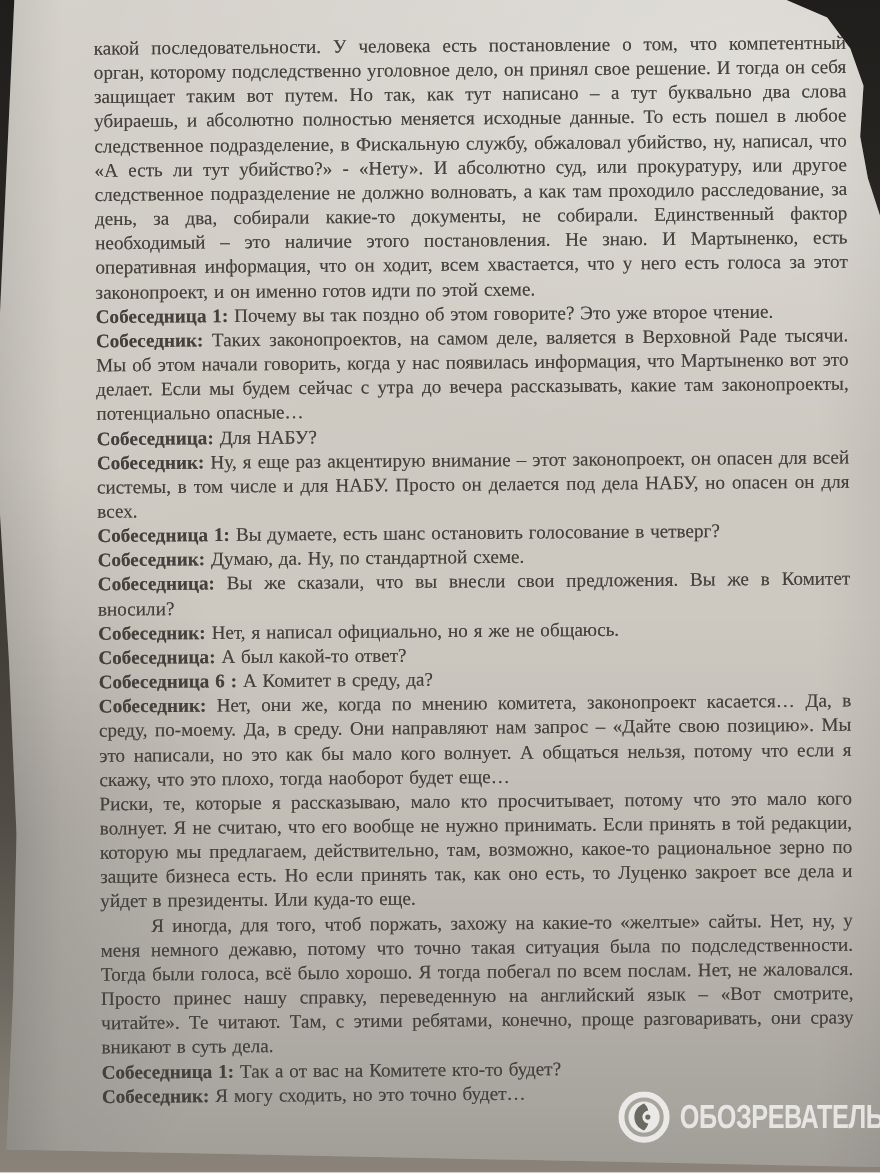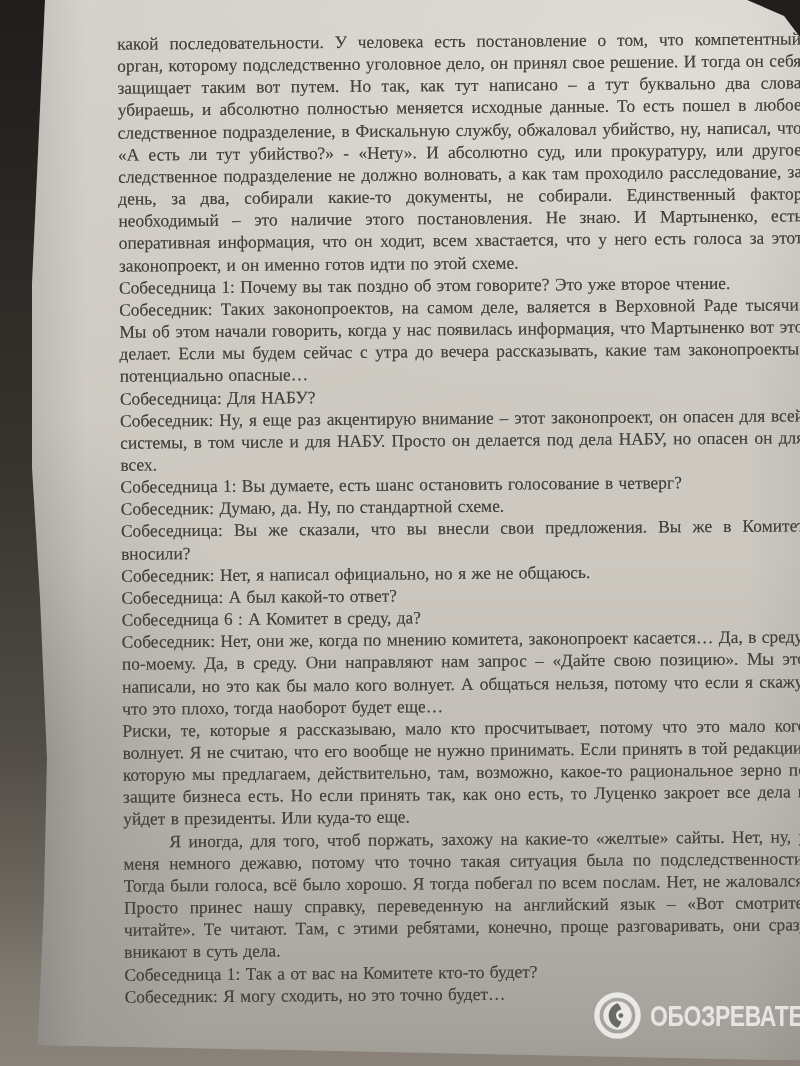--- a/index.html
+++ b/index.html
@@ -20,33 +20,32 @@
       6px 1045px,
       12px 902px, 15px 758px, 8px 598px, 0px 468px, 0px 284px
     );
     background:
       radial-gradient(120% 55% at 85% 6%, rgba(255,255,255,.30), rgba(255,255,255,0) 62%),
       linear-gradient(165deg, rgba(255,255,255,.16) 0%, rgba(255,255,255,0) 42%),
       radial-gradient(42% 48% at 0% 72%, rgba(0,0,0,.16), rgba(0,0,0,0) 70%),
       linear-gradient(180deg, rgba(0,0,0,0) 52%, rgba(0,0,0,.08) 76%, rgba(0,0,0,.18) 94%, rgba(0,0,0,.22) 100%),
       linear-gradient(90deg, rgba(0,0,0,.10) 0%, rgba(0,0,0,0) 7%, rgba(0,0,0,0) 93%, rgba(0,0,0,.05) 100%),
       #cdc9c1;
-    margin-left: 32px;
   }
   .text-col{
     position:absolute;left:85px;top:30px;width:684px;
     transform:rotate(-0.45deg);transform-origin:50% 0;
     color:#44403b;
     font-size:17.4px;line-height:22.15px;
     word-spacing:1px;
     text-shadow:0 0 .5px rgba(64,60,54,.55);
   }
   .text-col p{margin:0;text-align:justify;}
   .text-col p.indent{text-indent:46px;}
-  .text-col b{font-weight:normal;}
+  .text-col b{font-weight:bold;}
   .watermark{
     position:absolute;left:562px;top:992px;
     display:flex;align-items:center;gap:9px;
     pointer-events:none;
   }
   .wm-text{
     font-family:"Liberation Sans","DejaVu Sans",sans-serif;
     font-weight:bold;
     font-size:28px;
     color:rgba(255,255,255,.72);

